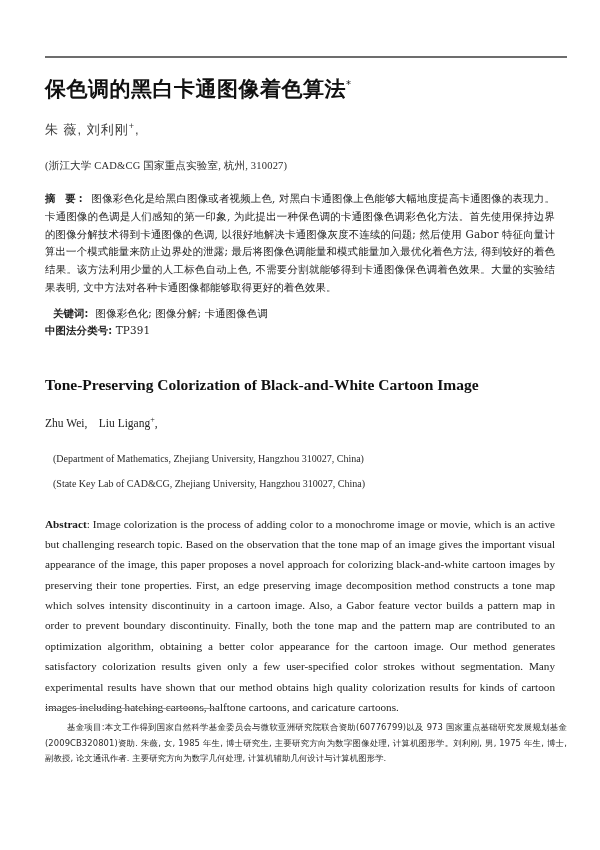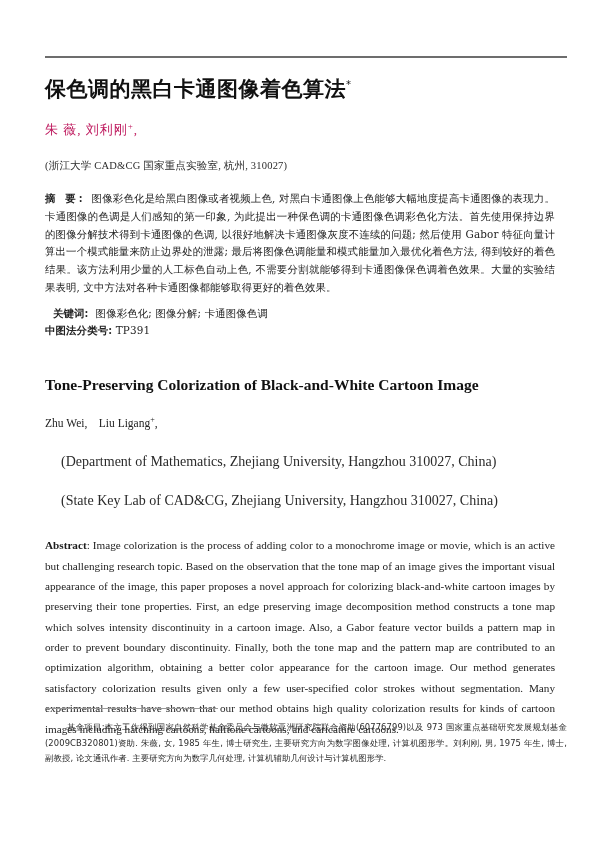--- a/index.html
+++ b/index.html
@@ -47,23 +47,23 @@
     line-height: 1.2;
   }
   .cn-title sup {
     font-size: 10px;
     font-weight: 400;
     vertical-align: super;
   }
 
   
   .cn-authors {
-    font-family: Liberation Serif, serif;
+    font-family: Liberation Sans, sans-serif;
     font-size: 13px;
-    color: #be185d;
+    color: #404040;
     margin: 0 0 18px 0;
     letter-spacing: 1px;
   }
   .cn-authors sup {
     font-size: 9px;
     vertical-align: super;
   }
 
   
   .affil {
@@ -117,24 +117,24 @@
     margin: 37px 0 20px 0;
     line-height: 1.25;
   }
   .en-authors {
     font-size: 11.5px;
     color: #222;
     margin: 0 0 19px 0;
   }
   .en-authors sup { font-size: 8px; vertical-align: super; }
   .en-affil {
-    font-size: 14px;
+    font-size: 10px;
     line-height: 1.7;
     color: #2a2a2a;
-    margin: 16px;
+    margin: 8px;
   }
   .en-affil-block { margin-bottom: 22px; }
 
   
   .en-abs {
     font-size: 11.2px;
     line-height: 1.82;
     text-align: justify;
     color: #1c1c1c;
     margin: 0;

